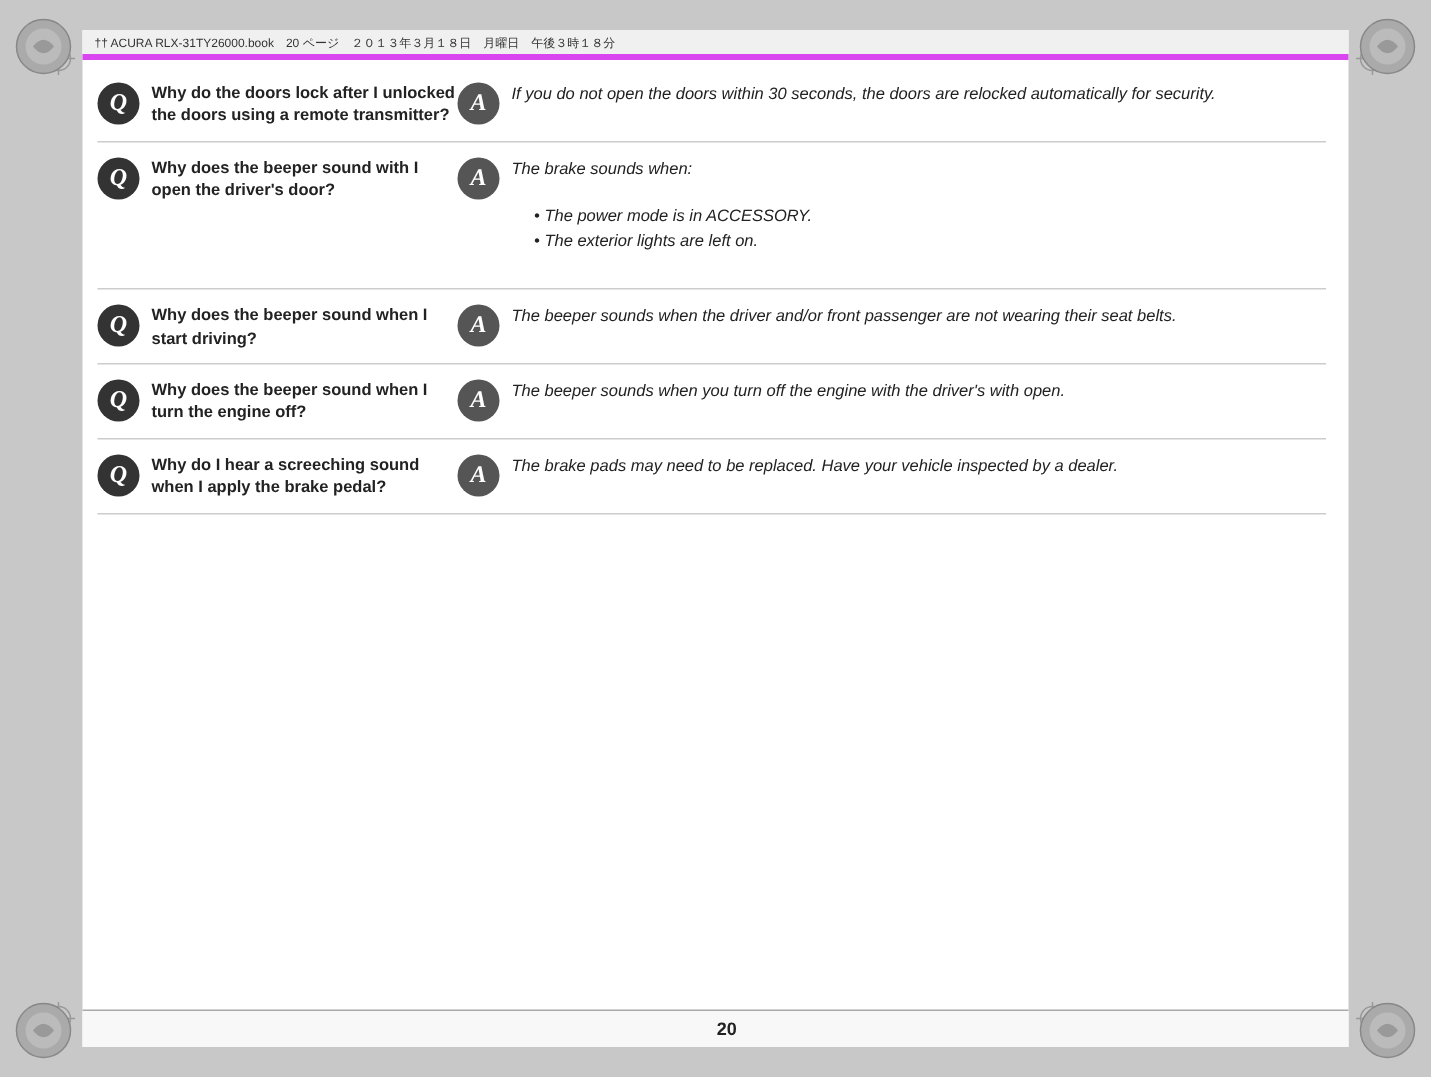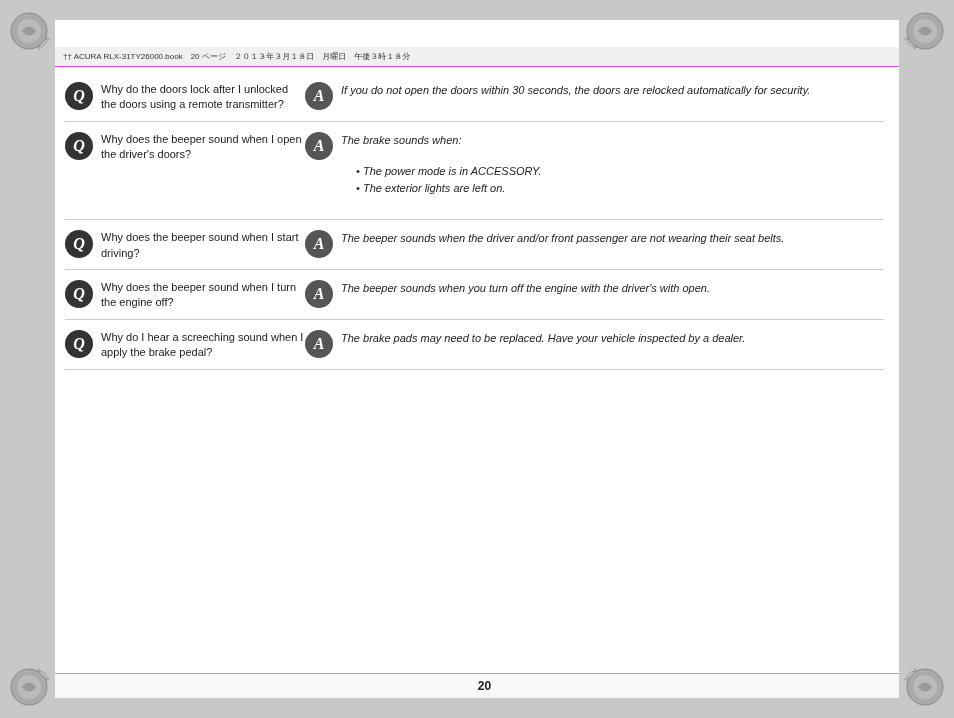--- a/index.html
+++ b/index.html
@@ -90,28 +90,27 @@
       flex: 1;
       padding: 0;
       position: relative;
       display: flex;
       flex-direction: column;
     }
 
     
     .header-line {
       background: #f0f0f0;
-      border-bottom: 1px solid #d946ef;
+      border-bottom: 4px solid #d946ef;
       padding: 3px 8px;
       font-size: 8px;
       color: #333;
       height: 20px;
       display: flex;
       align-items: center;
-      margin-top: 27px;
     }
 
     
     .content-body {
       flex: 1;
       padding: 5px 15px 5px 10px;
       display: flex;
       flex-direction: column;
     }
 
@@ -149,21 +148,21 @@
       align-items: center;
       justify-content: center;
       flex-shrink: 0;
       margin-right: 8px;
       margin-top: 2px;
       font-family: Georgia, serif;
     }
 
     .q-text {
       font-size: 11px;
-      font-weight: normal;
+      font-weight: bold;
       color: #222;
       line-height: 1.4;
       padding-top: 2px;
     }
 
     
     .a-section {
       display: flex;
       flex-direction: row;
       align-items: flex-start;
@@ -295,21 +294,21 @@
         </div>
         <div class="a-section">
           <div class="a-circle">A</div>
           <div class="a-text">If you do not open the doors within 30 seconds, the doors are relocked automatically for security.</div>
         </div>
       </div>
 
       <div class="qa-item">
         <div class="q-section">
           <div class="q-circle">Q</div>
-          <div class="q-text">Why does the beeper sound when I open the driver's doors?</div>
+          <div class="q-text">Why does the beeper sound with I open the driver's door?</div>
         </div>
         <div class="a-section">
           <div class="a-circle">A</div>
           <div class="a-text">
             <span>The brake sounds when:</span>
             <ul>
               <li>The power mode is in ACCESSORY.</li>
               <li>The exterior lights are left on.</li>
             </ul>
           </div>

